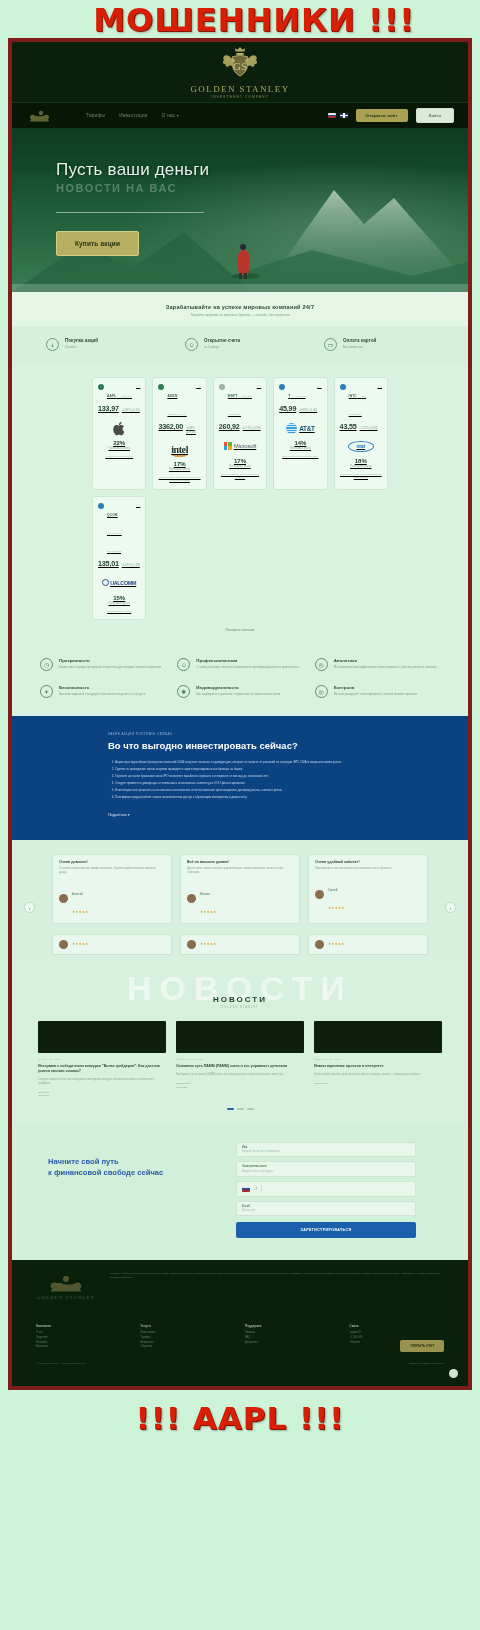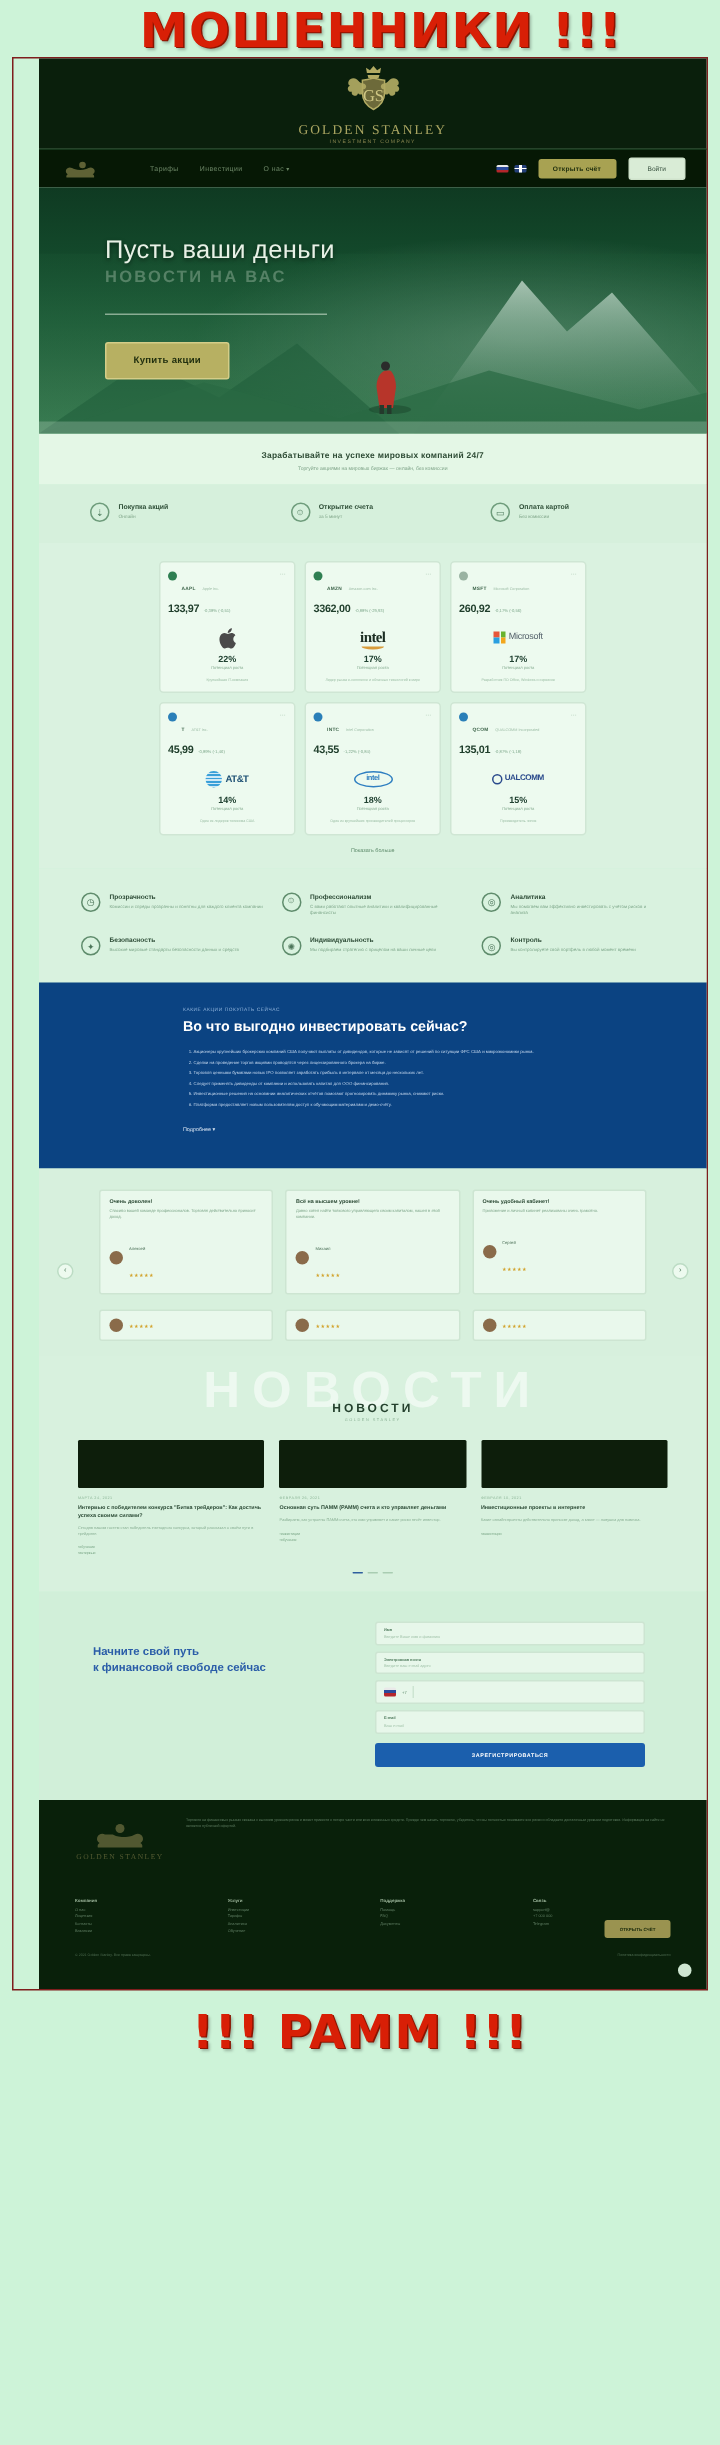--- a/index.html
+++ b/index.html
@@ -19,21 +19,21 @@
     font-weight: bold;
     letter-spacing: 1px;
     text-shadow: 1px 1px 0 #8a1400, 2px 2px 2px rgba(0,0,0,.25);
     font-family: "DejaVu Sans", sans-serif;
     white-space: nowrap;
   }
   .warn-top { font-size: 32px; line-height: 36px; padding-top: 2px; padding-left: 28px; }
   .warn-bottom { font-size: 31px; line-height: 36px; padding-top: 10px; }
 
   
-  .site { position: relative; width: 464px; margin: 0 auto; border: 1px solid #7f1d1d; padding-left: 17px; }
+  .site { position: relative; width: 464px; margin: 0 auto; border: 4px solid #7f1d1d; }
 
   
   .logo-strip {
     height: 60px; background: #0a1f0c;
     display: flex; align-items: center; justify-content: center;
     position: relative; overflow: hidden;
   }
   .crest { display: flex; flex-direction: column; align-items: center; }
   .crest-emblem { position: relative; width: 96px; height: 38px; }
   .crest-emblem svg { display: block; }
@@ -121,21 +121,21 @@
   .circ-icon {
     flex: 0 0 auto; width: 13px; height: 13px; border-radius: 50%;
     border: 1px solid #6e9c7b; display: flex; align-items: center;
     justify-content: center; color: #4e7a5c; font-size: 6px;
   }
   .feat3-txt h4 { font-size: 4.6px; color: #2f4f38; font-weight: bold; }
   .feat3-txt p  { font-size: 3.2px; color: #80a68a; margin-top: 2px; line-height: 1.4; }
 
   
   .stocks { background: #daf2e0; padding: 12px 80px 10px; }
-  .stock-grid { display: grid; grid-template-columns: repeat(3, 1fr); gap: 6px; }
+  .stock-grid { display: grid; grid-template-columns: repeat(5, 1fr); gap: 6px; text-decoration: underline; }
   .stock-card {
     background: #edfaef; border: 1px solid #cfe6d4; border-radius: 3px;
     padding: 5px 5px 6px; position: relative; min-height: 76px;
   }
   .sc-head { display: flex; align-items: flex-start; gap: 3px; }
   .sc-dot { width: 6px; height: 6px; border-radius: 50%; background: #2f7f52; flex: 0 0 auto; margin-top: 1px; }
   .sc-dot.blue { background: #2a7fb8; }
   .sc-dot.gray { background: #9ab3a2; }
   .sc-tick { font-size: 3.2px; color: #3c6349; font-weight: bold; letter-spacing: .2px; }
   .sc-name { font-size: 2.5px; color: #9dbda6; margin-top: 1px; line-height: 1.3; }
@@ -765,15 +765,15 @@
       <div class="foot-btn">ОТКРЫТЬ СЧЁТ</div>
       <div class="foot-bottom">
         <span>© 2021 Golden Stanley. Все права защищены.</span>
         <span>Политика конфиденциальности</span>
       </div>
       <div class="foot-chat"></div>
     </div>
 
   </div>
 
-  <div class="warn-banner warn-bottom">!!! PAMM !!!</div>
+  <div class="warn-banner warn-bottom">!!! AAPL !!!</div>
 
 </div>
 
 </body></html>

